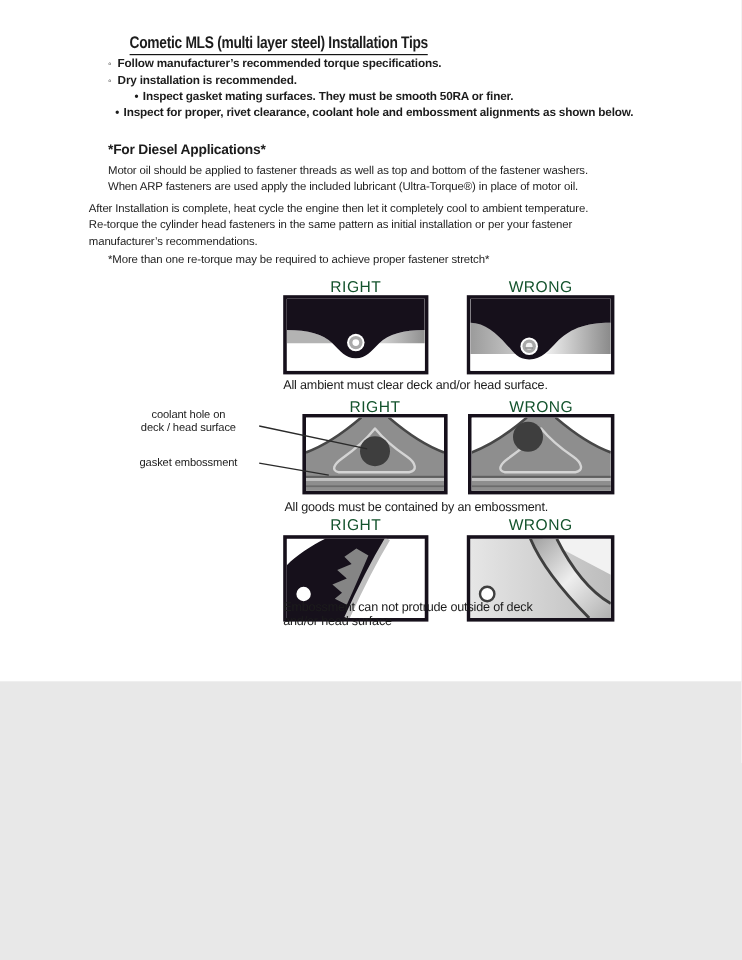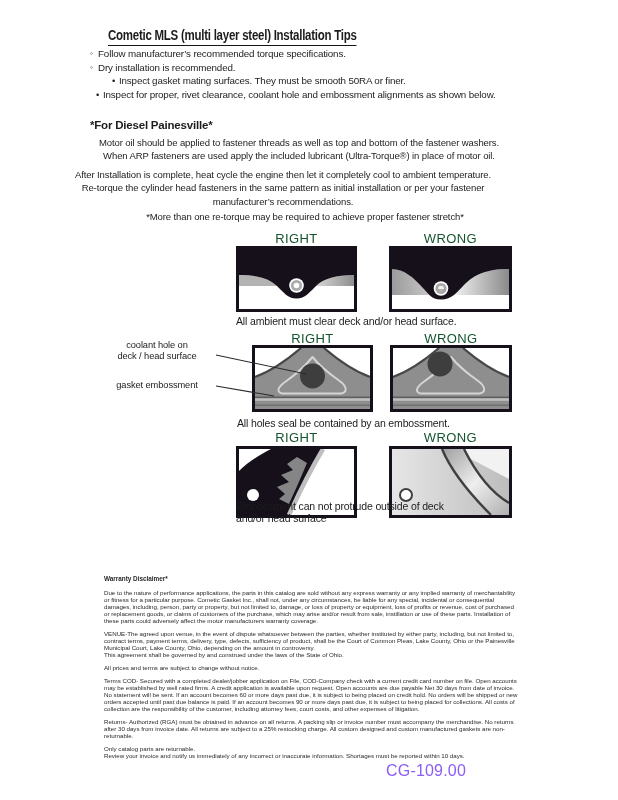--- a/index.html
+++ b/index.html
@@ -1,27 +1,27 @@
 <!DOCTYPE html>
 <html><head>
 <meta charset="utf-8">
 <style>
   html,body{margin:0;padding:0;background:#e8e8e8;}
   .page{
-    position:relative;width:618px;height:800px;background:#ffffff;
+    position:relative;width:618px;height:568px;background:#ffffff;
     font-family:"Liberation Sans","DejaVu Sans",sans-serif;color:#1c1c1c;
     overflow:hidden;margin:0 auto;
   }
   .abs{position:absolute;}
   .title{
     font-size:14px;font-weight:bold;letter-spacing:-0.3px;white-space:nowrap;
     border-bottom:1.6px solid #151515;padding-bottom:2px;
     transform:scaleX(0.82);transform-origin:left top;
   }
-  .body-txt{font-size:9.5px;line-height:13.4px;letter-spacing:-0.1px;text-align:center;}
+  .body-txt{font-size:9.5px;line-height:13.4px;letter-spacing:-0.1px;}
   .bullet-line{font-size:9.8px;line-height:13.5px;letter-spacing:-0.15px;white-space:nowrap;}
   .bullet-line .mark{display:inline-block;width:8px;font-size:8.5px;vertical-align:top;}
   .sub .mark{width:7px;font-size:9.5px;}
   .sec-head{font-size:11.5px;font-weight:bold;letter-spacing:-0.2px;white-space:nowrap;}
   .rw-label{font-size:13px;font-weight:500;letter-spacing:0.4px;text-align:center;color:#14532d;}
   .panel{border:3px solid #16101b;background:#fff;box-sizing:border-box;}
   .panel svg{display:block;}
   .caption{font-size:10.5px;letter-spacing:-0.15px;line-height:12px;white-space:pre-line;}
   .annot{font-size:9.3px;line-height:10.8px;letter-spacing:-0.1px;text-align:center;white-space:pre-line;}
   .tiny{font-size:6.2px;line-height:6.9px;letter-spacing:-0.02px;color:#2a2a2a;}
@@ -30,28 +30,28 @@
   .footer-code{font-size:16px;letter-spacing:0.2px;color:#8b5cf6;}
   .overlay{pointer-events:none;}
 </style>
 </head>
 <body>
 
 <div class="page">
 
   <div class="abs title" style="left:108px;top:27px;">Cometic MLS (multi layer steel) Installation Tips</div>
 
-  <div class="abs" style="left:90px;top:47px;">
+  <div class="abs" style="left:90px;top:47px;font-weight:bold;">
     <div class="bullet-line"><span class="mark">◦</span><span>Follow manufacturer’s recommended torque specifications.</span></div>
     <div class="bullet-line"><span class="mark">◦</span><span>Dry installation is recommended.</span></div>
     <div class="bullet-line sub" style="margin-left:22px;"><span class="mark">•</span><span>Inspect gasket mating surfaces.  They must be smooth 50RA or finer.</span></div>
     <div class="bullet-line sub" style="margin-left:6px;"><span class="mark">•</span><span>Inspect for proper, rivet clearance, coolant hole and embossment alignments as shown below.</span></div>
   </div>
 
-  <div class="abs sec-head" style="left:90px;top:119px;">*For Diesel Painesville*</div>
+  <div class="abs sec-head" style="left:90px;top:119px;">*For Diesel Applications*</div>
   <div class="abs body-txt" style="left:90px;top:136px;width:418px;">Motor oil should be applied to fastener threads as well as top and bottom of the fastener washers. When ARP fasteners are used apply the included lubricant (Ultra-Torque®) in place of motor oil.</div>
   <div class="abs body-txt" style="left:74px;top:168px;width:418px;">After Installation is complete, heat cycle the engine then let it completely cool to ambient temperature. Re-torque the cylinder head fasteners in the same pattern as initial installation or per your fastener manufacturer’s recommendations.</div>
   <div class="abs body-txt" style="left:90px;top:210px;width:430px;">*More than one re-torque may be required to achieve proper fastener stretch*</div>
 
   <div class="abs rw-label" style="left:236px;top:231px;width:121px;">RIGHT</div>
   <div class="abs rw-label" style="left:389px;top:231px;width:123px;">WRONG</div>
 
   <div class="abs panel" style="left:236px;top:246px;width:121px;height:66px;">
     <svg width="115" height="60" viewBox="0 0 115 60">
       <rect x="0" y="0" width="115" height="60" fill="#ffffff"></rect>
@@ -128,21 +128,21 @@
       <path d="M70,0 C84,12 102,24 116,29" stroke="#474747" stroke-width="2.2" fill="none"></path>
       <rect x="0" y="48.5" width="116" height="1.8" fill="#5f5f5f"></rect>
       <rect x="0" y="50.3" width="116" height="2.6" fill="#c0c0c0"></rect>
       <rect x="0" y="52.9" width="116" height="8.1" fill="#8e8e8e"></rect>
       <rect x="0" y="56.5" width="116" height="1.4" fill="#6c6c6c"></rect>
       <path d="M58,9 C51.5,17 40.5,27 30.5,34 C23.5,39 21.5,44 27.5,45.5 L86.5,45.5 C93.5,44.5 92.5,38 84.5,32.5 C74.5,25.5 64.5,17 58,9 Z" stroke="#d4d4d4" stroke-width="2" fill="none" stroke-linejoin="round"></path>
       <circle cx="47" cy="16" r="12.5" fill="#3e3e3e"></circle>
     </svg>
   </div>
 
-  <div class="abs caption" style="left:237px;top:417px;width:280px;">All holes seal be contained by an embossment.</div>
+  <div class="abs caption" style="left:237px;top:417px;width:280px;">All goods must be contained by an embossment.</div>
 
   <div class="abs rw-label" style="left:236px;top:430px;width:121px;">RIGHT</div>
   <div class="abs rw-label" style="left:389px;top:430px;width:123px;">WRONG</div>
 
   <div class="abs panel" style="left:236px;top:446px;width:121px;height:72px;">
     <svg width="115" height="66" viewBox="0 0 115 66">
       <rect x="0" y="0" width="115" height="66" fill="#16101b"></rect>
       <path d="M0,0 L32,0 C20,6 8,14 0,22 Z" fill="#ffffff"></path>
       <path d="M84,0 L115,0 L115,66 L50,66 C60,44 72,20 84,0 Z" fill="#ffffff"></path>
       <path d="M84,0 C72,20 60,44 50,66" stroke="#bfbfbf" stroke-width="4.5" fill="none"></path>

